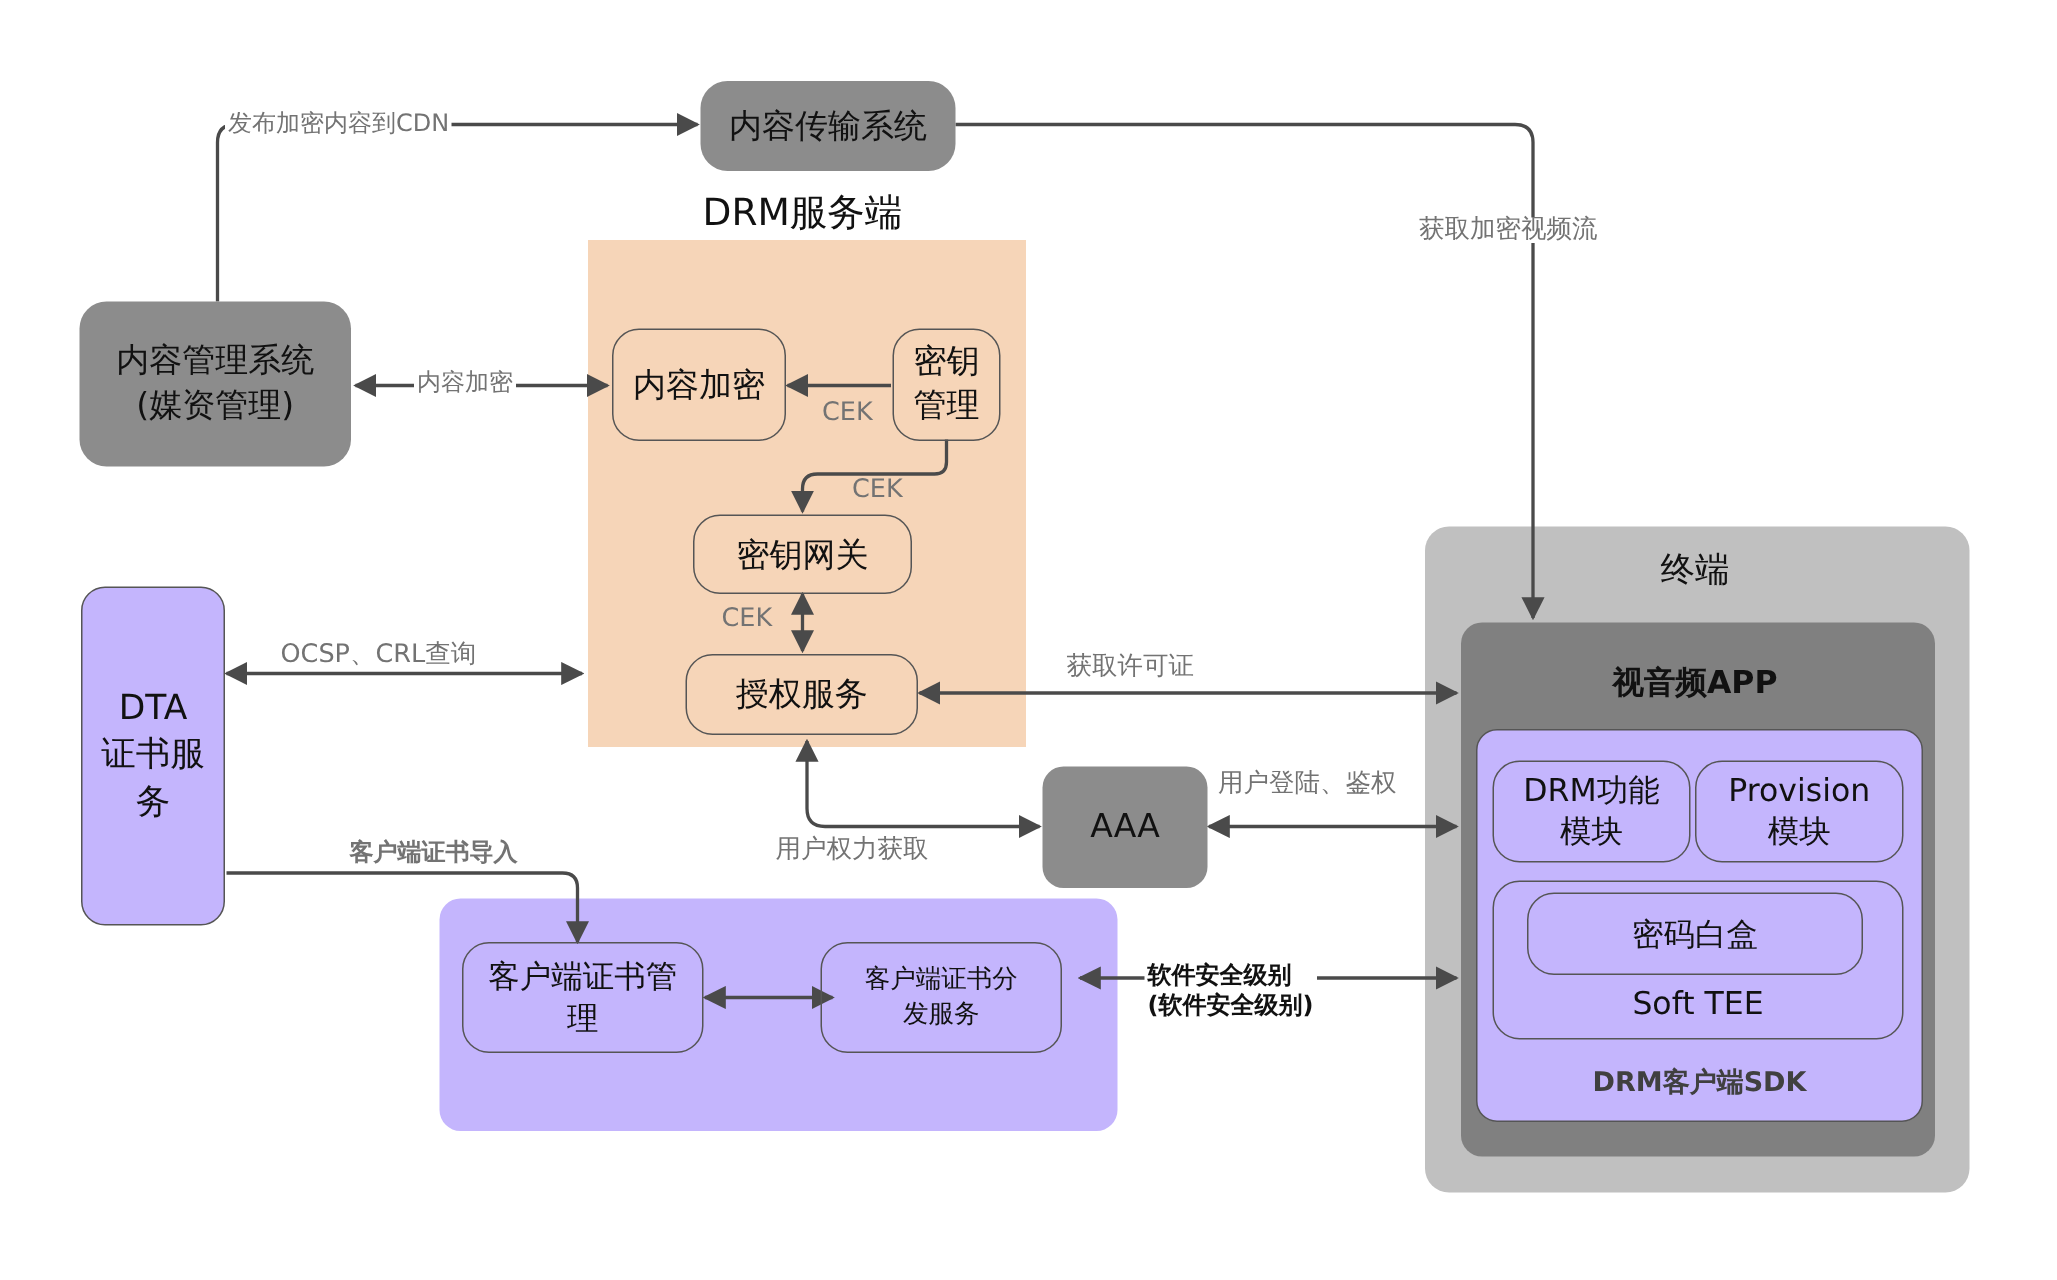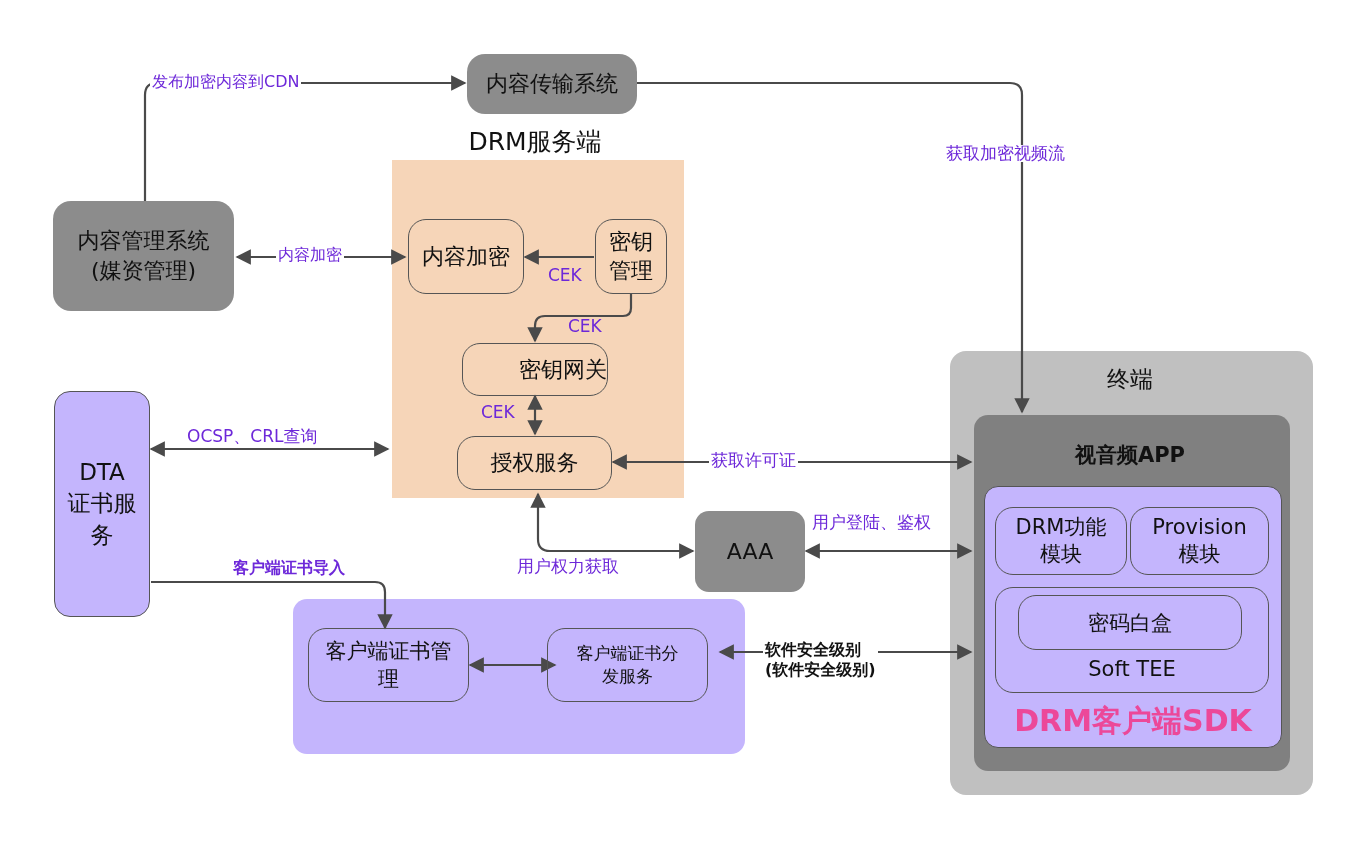--- a/index.html
+++ b/index.html
@@ -5,21 +5,21 @@
   html, body { margin: 0; padding: 0; background: #ffffff; }
   body { width: 1371px; height: 853px; position: relative; overflow: hidden;
          font-family: "DejaVu Sans", "Liberation Sans", sans-serif; color: #111; }
   .abs { position: absolute; box-sizing: border-box; }
   .center { display: flex; align-items: center; justify-content: center; text-align: center; }
   .col { flex-direction: column; }
   .gray-node { background: #8c8c8c; border-radius: 18px; color: #111; }
   .peach { background: #f6d5b8; }
   .inner { border: 1.3px solid #555; border-radius: 18px; }
   .blue { background: #c4b5fd; }
-  .lbl { position: absolute; white-space: nowrap; font-size: 16px; color: #6d28d9; line-height: 1; }
+  .lbl { position: absolute; white-space: nowrap; font-size: 16px; color: #737373; line-height: 1; }
   .lbl.bold { font-weight: bold; }
   .bg-white { background: #fff; padding: 0 2px; }
   svg#wires { position: absolute; left: 0; top: 0; }
 </style>
 </head>
 <body>
 
 <div class="abs peach" style="left:392px; top:160px; width:292px; height:338px;"></div>
 
 <div class="abs" style="left:950px; top:351px; width:363px; height:444px; background:#c0c0c0; border-radius:16px;"></div>
@@ -68,21 +68,21 @@
 
 <div class="abs inner center" style="left:408px; top:219px; width:116px; height:75px; font-size:22px;">
   <span>内容加密</span>
 </div>
 
 <div class="abs inner center col" style="left:595px; top:219px; width:72px; height:75px; font-size:22px; line-height:1.3;">
   <span>密钥</span>
   <span>管理</span>
 </div>
 
-<div class="abs inner center" style="left:462px; top:343px; width:146px; height:53px; font-size:22px;justify-content:flex-end;">
+<div class="abs inner center" style="left:462px; top:343px; width:146px; height:53px; font-size:22px;">
   <span>密钥网关</span>
 </div>
 
 <div class="abs inner center" style="left:457px; top:436px; width:155px; height:54px; font-size:22px;">
   <span>授权服务</span>
 </div>
 
 <div class="abs blue center col" style="left:54px; top:391px; width:96px; height:226px; border:1.3px solid #555; border-radius:16px; font-size:23px; line-height:1.35;">
   <span>DTA</span>
   <span style="display:inline-block; width:80px;">证书服</span>
@@ -124,39 +124,39 @@
 <div class="abs inner" style="left:995px; top:587px; width:274px; height:106px;"></div>
 
 <div class="abs inner center" style="left:1018px; top:595px; width:224px; height:55px; font-size:21px;">
   <span>密码白盒</span>
 </div>
 
 <div class="abs center" style="left:1040px; top:654px; width:184px; height:30px; font-size:21px;">
   <span>Soft TEE</span>
 </div>
 
-<div class="abs center" style="left:1000px; top:703px; width:266px; height:36px; font-size:30px; font-weight:bold; color:#ec4899;">
+<div class="abs center" style="left:1000px; top:703px; width:266px; height:36px; font-size:18px; font-weight:bold; color:#404040;">
   <span>DRM客户端SDK</span>
 </div>
 
 <span class="lbl bg-white" style="left:150px; top:74px; font-size:16px;">发布加密内容到CDN</span>
 
 <span class="lbl bg-white" style="left:944px; top:145px; font-size:17px;">获取加密视频流</span>
 
 <span class="lbl bg-white" style="left:276px; top:247px; font-size:16px;">内容加密</span>
 
 <span class="lbl" style="left:548px; top:267px; font-size:17px;">CEK</span>
 
 <span class="lbl" style="left:568px; top:318px; font-size:17px;">CEK</span>
 
 <span class="lbl" style="left:481px; top:404px; font-size:17px;">CEK</span>
 
 <span class="lbl" style="left:187px; top:428px; font-size:17px;">OCSP、CRL查询</span>
 
-<span class="lbl bg-white" style="left:709px; top:452px; font-size:17px;">获取许可证</span>
+<span class="lbl bg-white" style="left:709px; top:436px; font-size:17px;">获取许可证</span>
 
 <span class="lbl bg-white" style="left:810px; top:514px; font-size:17px;">用户登陆、鉴权</span>
 
 <span class="lbl" style="left:517px; top:558px; font-size:17px;">用户权力获取</span>
 
 <span class="lbl bold" style="left:203px; top:560px; font-size:16px;margin-left:30px;">客户端证书导入</span>
 
 <div class="abs bg-white" style="left:763px; top:640px; font-size:16px; font-weight:bold; line-height:1.25;">
   <div>软件安全级别</div>
   <div>(软件安全级别)</div>

